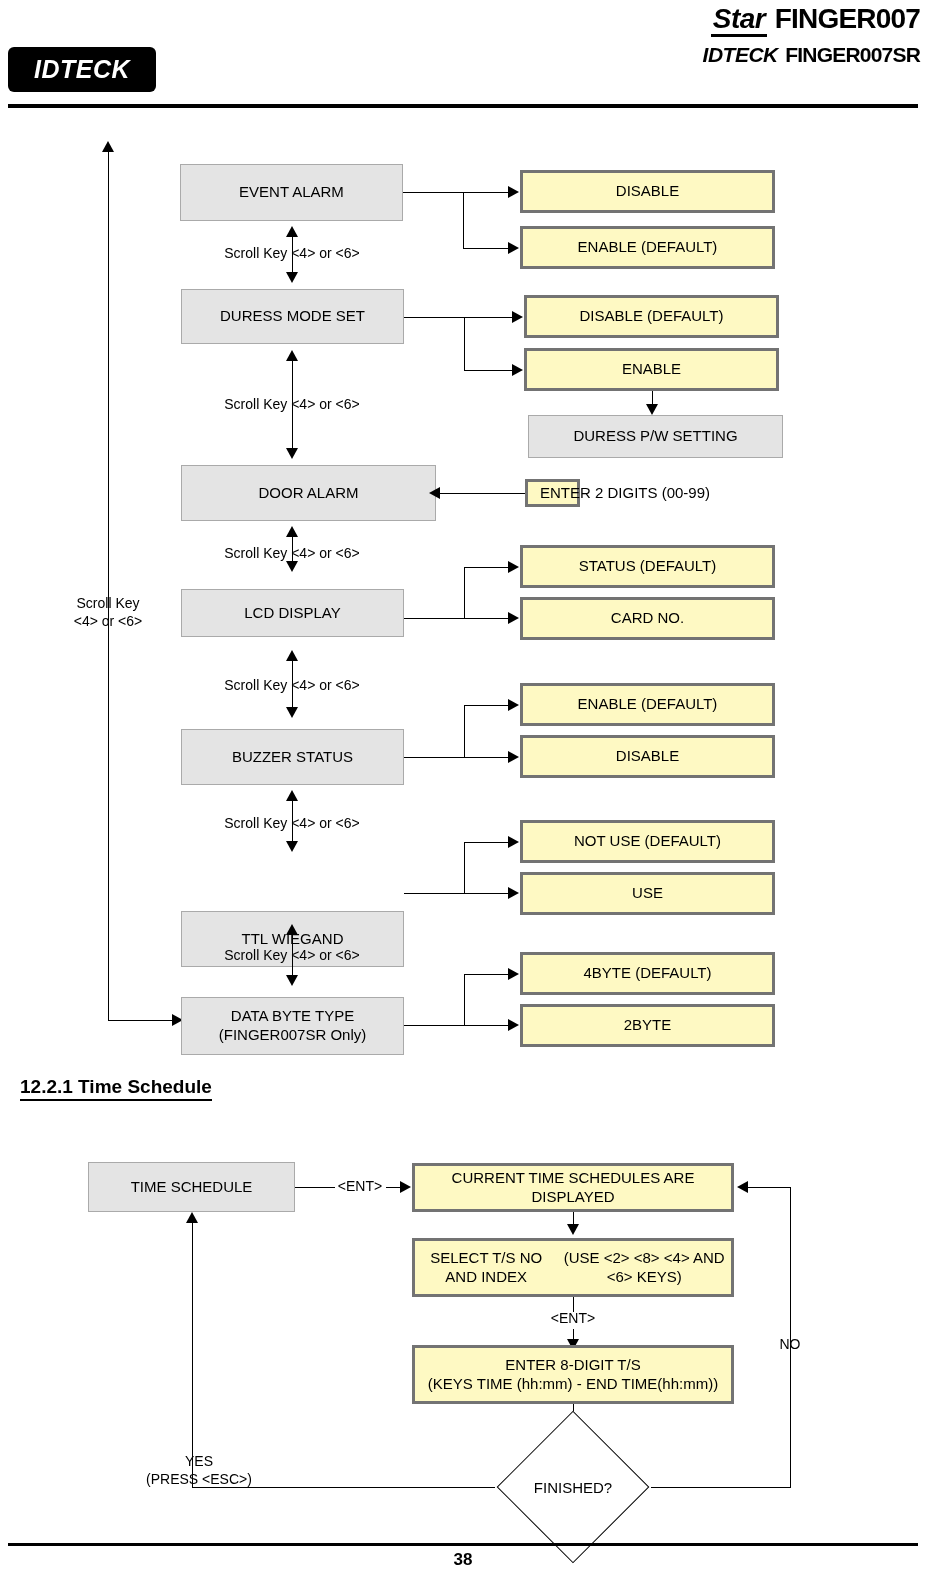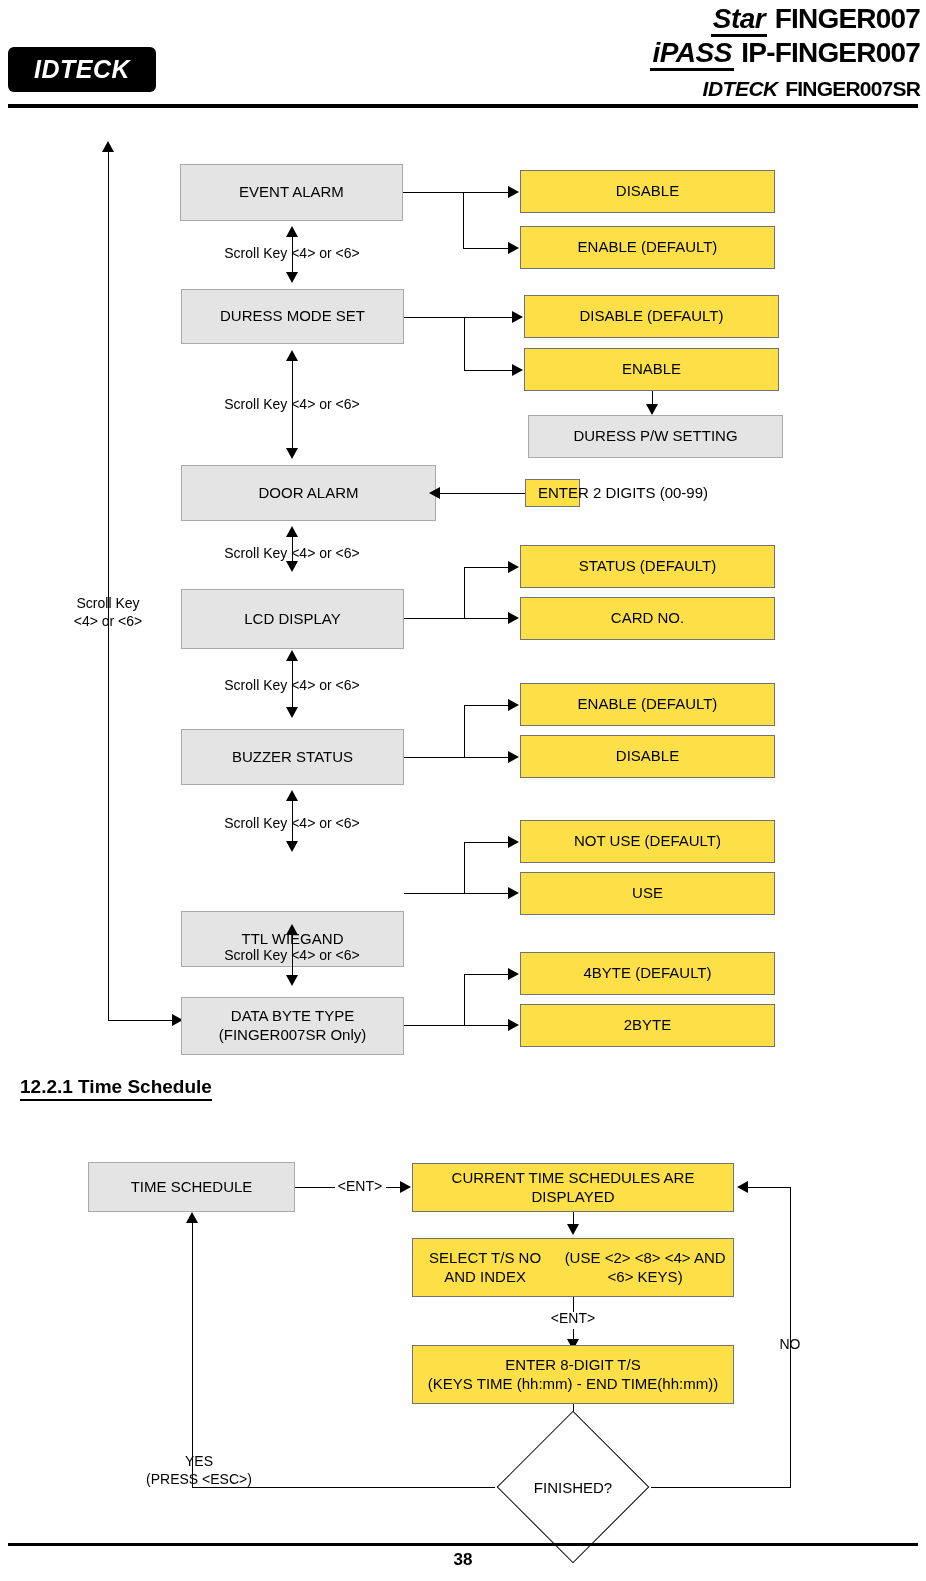--- a/index.html
+++ b/index.html
@@ -41,26 +41,26 @@
   .hdr-line.small .hdr-brand { font-size:21px; }
   .hdr-line.small .hdr-model { font-size:21px; }
 
   #header-rule {
     position:absolute; left:8px; top:104px; width:910px; height:4px; background:#000;
   }
 
   
   .node {
     position:absolute;
-    border:1px solid #737373;
+    border:3px solid #737373;
     display:flex; align-items:center; justify-content:center;
     text-align:center;
     font-size:15px;
     line-height:1.25;
-    background:#fde047;
+    background:#fef9c3;
   }
   .node.gray { background:#e4e4e4; border:1px solid #aaaaaa; }
   .node.two-line { font-size:15px; }
 
   
   .ln { position:absolute; background:#000; }
   .ln.h { height:1px; }
   .ln.v { width:1px; }
 
   
@@ -103,24 +103,20 @@
 
   <div class="logo-badge">
     <span class="logo-text">IDTECK</span>
   </div>
 
   <div class="hdr-lines">
     <div class="hdr-line">
       <span class="hdr-brand boxed">Star</span>
       <span class="hdr-model">FINGER007</span>
     </div>
-    <div class="hdr-line">
-      <span class="hdr-brand boxed">iPASS</span>
-      <span class="hdr-model">IP-FINGER007</span>
-    </div>
     <div class="hdr-line small">
       <span class="hdr-brand">IDTECK</span>
       <span class="hdr-model">FINGER007SR</span>
     </div>
   </div>
 
   <div id="header-rule"></div>
 </div>
 
 <div class="arr up" style="left:102px; top:141px;"></div>
@@ -138,21 +134,21 @@
 </div>
 
 <div class="node gray" style="left:181px; top:289px; width:223px; height:55px;">
   <span>DURESS MODE SET</span>
 </div>
 
 <div class="node gray" style="left:181px; top:465px; width:255px; height:56px;">
   <span>DOOR ALARM</span>
 </div>
 
-<div class="node gray" style="left:181px; top:589px; width:223px; height:60px;">
+<div class="node gray" style="left:181px; top:589px; width:223px; height:48px;">
   <span>LCD DISPLAY</span>
 </div>
 
 <div class="node gray" style="left:181px; top:729px; width:223px; height:56px;">
   <span>BUZZER STATUS</span>
 </div>
 
 <div class="node gray" style="left:181px; top:863px; width:223px; height:56px;margin-top:48px;">
   <span>TTL WIEGAND</span>
 </div>

